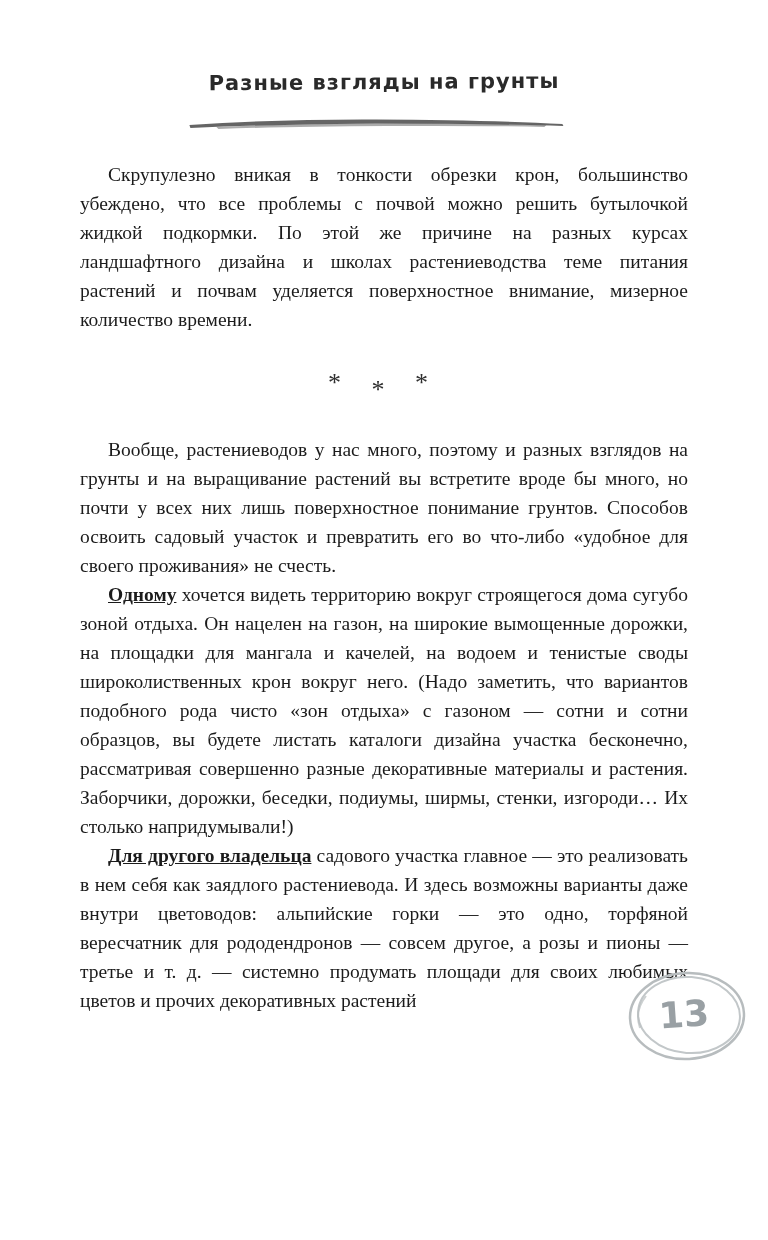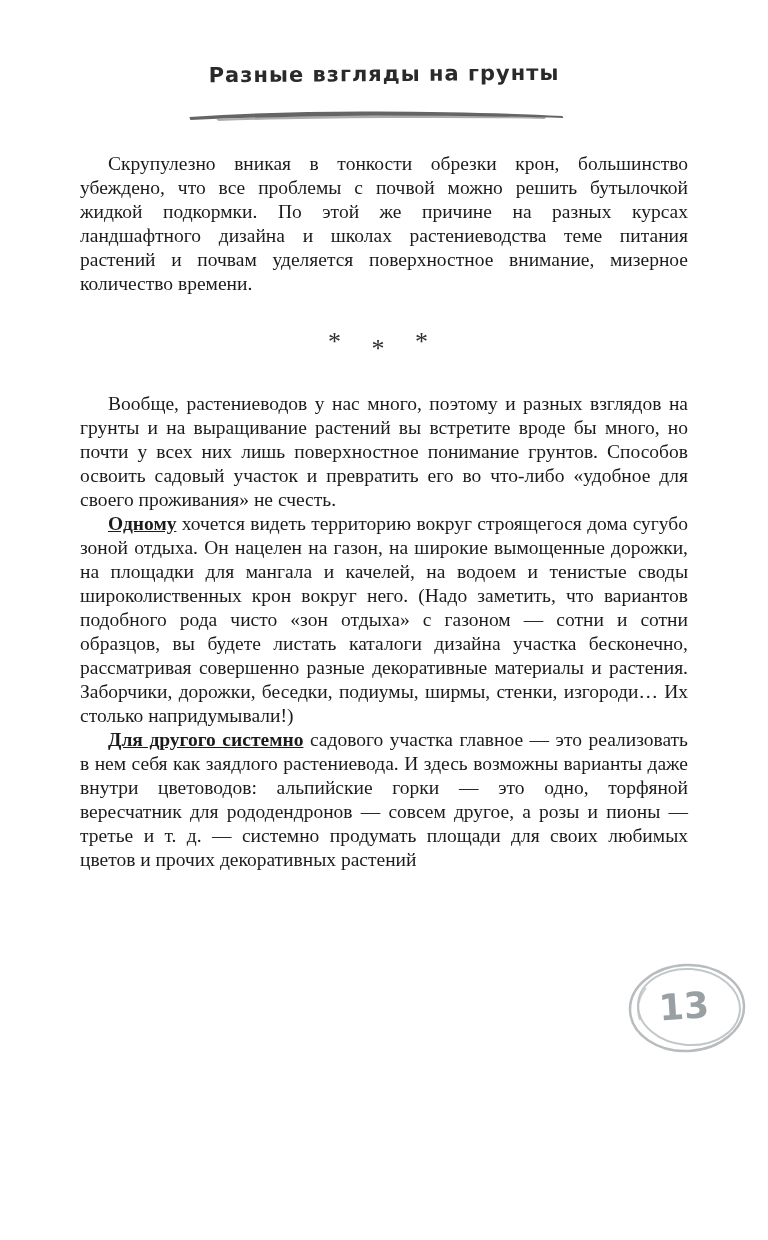--- a/index.html
+++ b/index.html
@@ -4,21 +4,21 @@
 <style>
   html, body {
     margin: 0;
     padding: 0;
     background: #ffffff;
   }
   .page {
     position: relative;
     width: 768px;
     height: 1116px;
-    margin: 4px auto;
+    margin: 12px auto;
     background: #ffffff;
     overflow: hidden;
     font-family: "Liberation Serif", "DejaVu Serif", serif;
     color: #1b1b1b;
   }
   .header {
     position: absolute;
     top: 58px;
     left: 0;
     width: 100%;
@@ -37,21 +37,21 @@
     transform: translateX(-52%);
     width: 380px;
     height: 18px;
   }
   .content {
     position: absolute;
     top: 148px;
     left: 80px;
     width: 608px;
     font-size: 19.5px;
-    line-height: 24px;
+    line-height: 29px;
     text-align: justify;
     hyphens: auto;
     -webkit-hyphens: auto;
   }
   .para {
     margin: 0;
     text-indent: 28px;
   }
   .para b {
     font-weight: bold;
@@ -116,21 +116,21 @@
     <div class="separator">
       <span class="ast">*</span>
       <span class="ast mid">*</span>
       <span class="ast">*</span>
     </div>
 
     <p class="para">Вообще, растениеводов у нас много, поэтому и разных взглядов на грунты и на выращивание растений вы встретите вроде бы много, но почти у всех них лишь поверхностное понимание грунтов. Способов освоить садовый участок и превратить его во что-либо «удобное для своего проживания» не счесть.</p>
 
     <p class="para"><b>Одному</b><span> хочется видеть территорию вокруг строящегося дома сугубо зоной отдыха. Он нацелен на газон, на широкие вымощенные дорожки, на площадки для мангала и качелей, на водоем и тенистые своды широколиственных крон вокруг него. (Надо заметить, что вариантов подобного рода чисто «зон отдыха» с газоном — сотни и сотни образцов, вы будете листать каталоги дизайна участка бесконечно, рассматривая совершенно разные декоративные материалы и растения. Заборчики, дорожки, беседки, подиумы, ширмы, стенки, изгороди… Их столько напридумывали!)</span></p>
 
-    <p class="para"><b>Для другого системно</b><span> садового участка главное — это реализовать в нем себя как заядлого растениевода. И здесь возможны варианты даже внутри цветоводов: альпийские горки — это одно, торфяной вересчатник для рододендронов — совсем другое, а розы и пионы — третье и т. д. — системно продумать площади для своих любимых цветов и прочих декоративных растений</span></p>
+    <p class="para"><b>Для другого владельца</b><span> садового участка главное — это реализовать в нем себя как заядлого растениевода. И здесь возможны варианты даже внутри цветоводов: альпийские горки — это одно, торфяной вересчатник для рододендронов — совсем другое, а розы и пионы — третье и т. д. — системно продумать площади для своих любимых цветов и прочих декоративных растений</span></p>
 
   </div>
 
   <div class="pagenum-wrap">
     <svg width="124" height="100" viewBox="0 0 124 100">
       <ellipse cx="61" cy="50" rx="57" ry="43" fill="none" stroke="#b7bcbe" stroke-width="2.5" transform="rotate(-3 61 50)"></ellipse>
       <ellipse cx="63" cy="49" rx="51" ry="38" fill="none" stroke="#c2c7c9" stroke-width="2" transform="rotate(4 63 49)"></ellipse>
       <path d="M14,62 Q8,45 20,30" fill="none" stroke="#b7bcbe" stroke-width="2" opacity="0.7"></path>
     </svg>
     <div class="pagenum">13</div>

